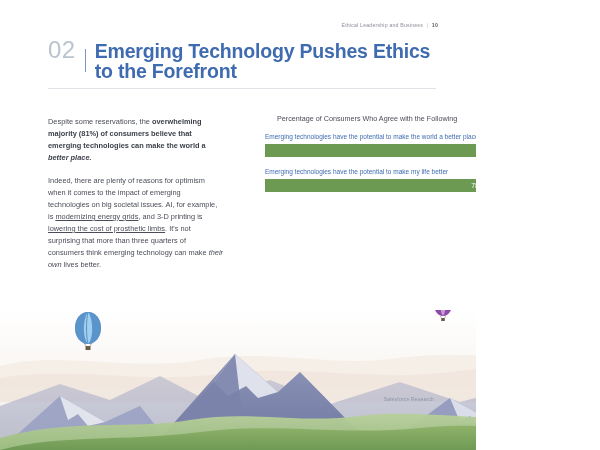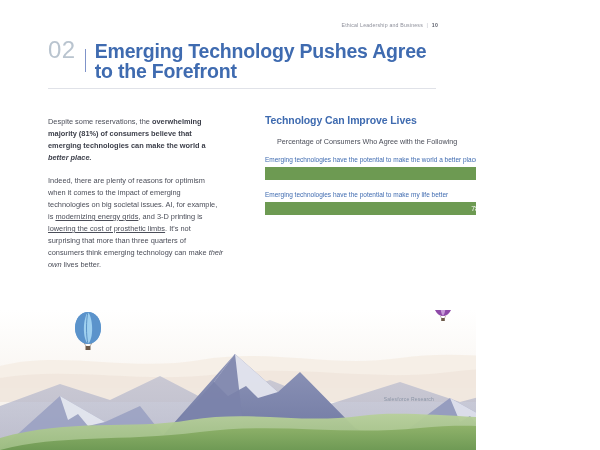--- a/index.html
+++ b/index.html
@@ -179,35 +179,34 @@
 
   <div class="header">
     <span>Ethical Leadership and Business</span>
     <span class="sep">|</span>
     <span class="pagenum">10</span>
   </div>
 
   <div class="title-row">
     <span class="sec-num">02</span>
     <span class="sec-bar"></span>
-    <span class="sec-title">Emerging Technology Pushes Agree to the Forefront</span>
+    <span class="sec-title">Emerging Technology Pushes Ethics to the Forefront</span>
   </div>
   <div class="title-rule"></div>
 
   <div class="left-col">
     <p>
       <span>Despite some reservations, the </span><b><span>overwhelming majority (81%) of consumers believe that emerging technologies can make the world a </span><i><span>better place.</span></i></b>
     </p>
     <p>
       <span>Indeed, there are plenty of reasons for optimism when it comes to the impact of emerging technologies on big societal issues. AI, for example, is </span><a class="lnk" href="#">modernizing energy grids</a><span>, and 3-D printing is </span><a class="lnk" href="#">lowering the cost of prosthetic limbs</a><span>. It's not surprising that more than three quarters of consumers think emerging technology can make </span><i><span>their own</span></i><span> lives better.</span>
     </p>
   </div>
 
   <div class="right-col">
-    <div class="chart-title">Technology Can Improve Lives</div>
     <div class="chart-sub">Percentage of Consumers Who Agree with the Following</div>
 
     <div class="bar-label" style="color: rgb(63, 107, 176);">Emerging technologies have the potential to make the world a better place</div>
     <div class="bar-track" style="background: rgb(228, 230, 234);">
       <div class="bar-fill" id="fill0" style="width: 81%; background: rgb(109, 154, 82);"></div>
       <div class="bar-val" id="val0" style="left: calc(81% - 20px);">81%</div>
     </div>
 
     <div class="bar-label" style="color: rgb(63, 107, 176);">Emerging technologies have the potential to make my life better</div>
     <div class="bar-track" style="background: rgb(228, 230, 234);">

